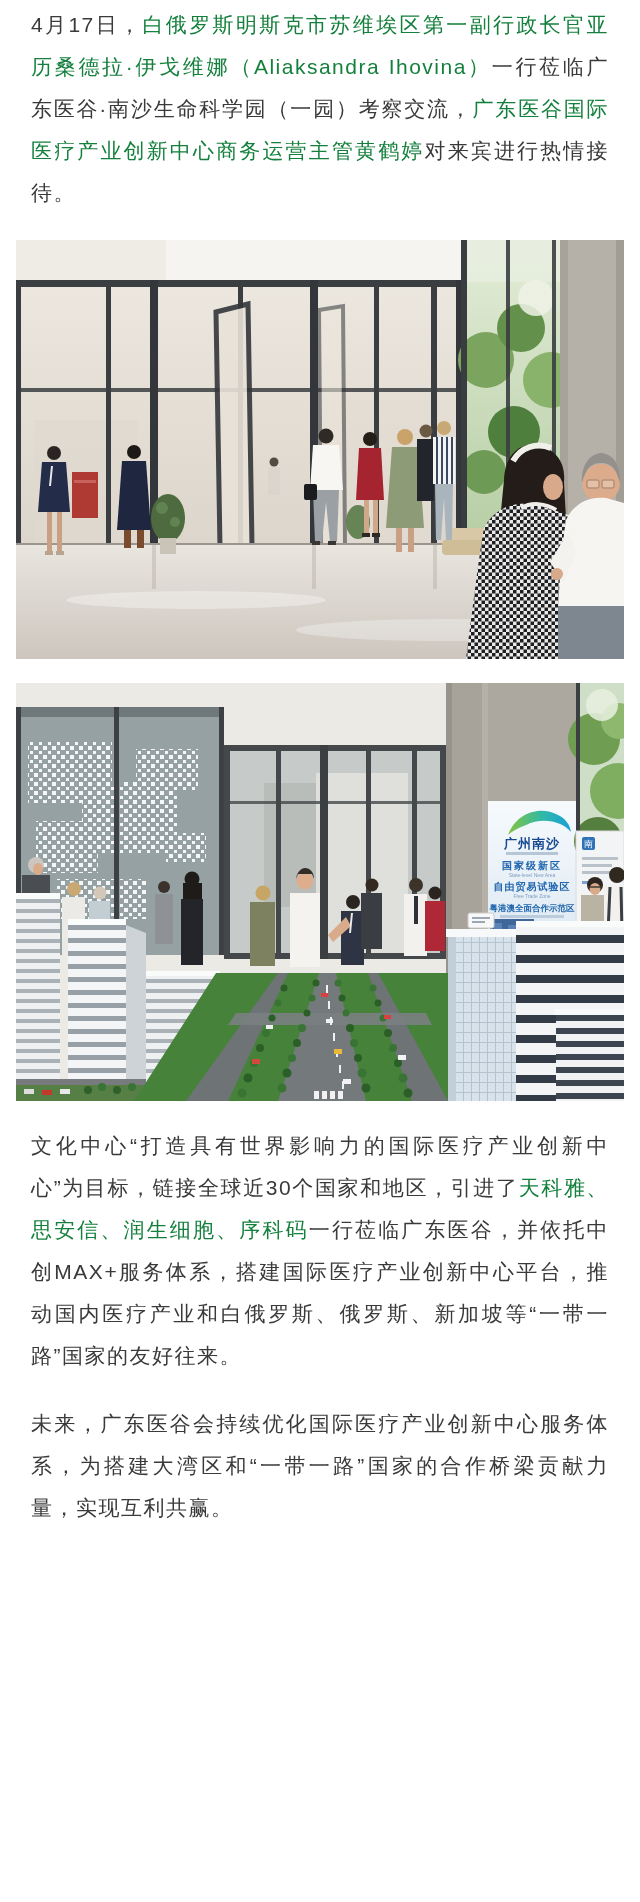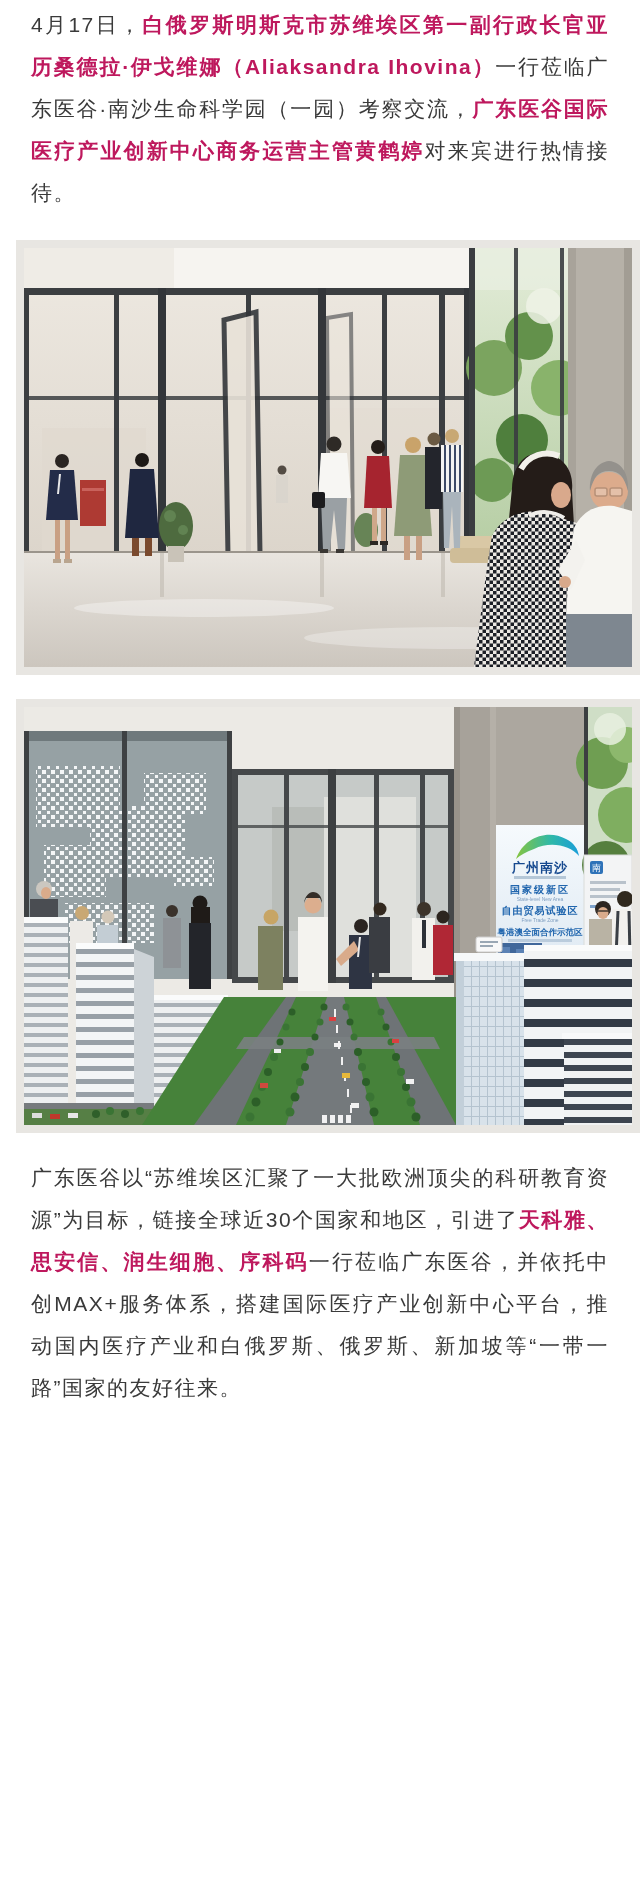--- a/index.html
+++ b/index.html
@@ -7,24 +7,24 @@
   .article{width:640px;padding:4px 0 10px;background:#fff;}
   .para{
     margin:0 31px 26px;
     font-size:21px;
     line-height:42px;
     color:#3a3a3a;
     text-align:justify;
     letter-spacing:1.5px;
     word-break:break-all;
   }
-  .para strong{font-weight:700;color:#be185d;}
+  .para strong{font-weight:400;color:#15803d;}
   figure.photo{
     margin:0 16px 24px;
-    padding:8px;
+    padding:0;
     width:608px;
     overflow:hidden;
     background:#e8e6e2;
     line-height:0;
   }
   figure.photo svg{display:block;width:608px;}
   .svgtxt{font-family:"Liberation Sans","DejaVu Sans",sans-serif;}
 </style>
 </head>
 <body>
@@ -440,16 +440,17 @@
         <rect x="432" y="254" width="70" height="164" fill="url(#g2grid)"></rect>
         <rect x="432" y="254" width="8" height="164" fill="#c2cfd9"></rect>
         <rect x="500" y="238" width="108" height="6" fill="#fafbfb"></rect>
         <rect x="500" y="244" width="108" height="174" fill="url(#g2bandsR)"></rect>
         <rect x="538" y="326" width="70" height="6" fill="#f8f9fa"></rect>
         <rect x="540" y="332" width="68" height="86" fill="url(#g2bandsR2)"></rect>
       </g>
     </svg>
   </figure>
 
-  <p class="para"><span>广东医谷以“苏维埃区汇聚了一大批欧洲顶尖的科研教育资源”为目标，链接全球近30个国家和地区，引进了</span><strong>天科雅、思安信、润生细胞、序科码</strong><span>一行莅临广东医谷，并依托中创MAX+服务体系，搭建国际医疗产业创新中心平台，推动国内医疗产业和白俄罗斯、俄罗斯、新加坡等“一带一路”国家的友好往来。</span></p>
-
+  <p class="para"><span>文化中心“打造具有世界影响力的国际医疗产业创新中心”为目标，链接全球近30个国家和地区，引进了</span><strong>天科雅、思安信、润生细胞、序科码</strong><span>一行莅临广东医谷，并依托中创MAX+服务体系，搭建国际医疗产业创新中心平台，推动国内医疗产业和白俄罗斯、俄罗斯、新加坡等“一带一路”国家的友好往来。</span></p>
+
+  <p class="para"><span>未来，广东医谷会持续优化国际医疗产业创新中心服务体系，为搭建大湾区和“一带一路”国家的合作桥梁贡献力量，实现互利共赢。</span></p>
 
 </div>
 
 </body></html>

